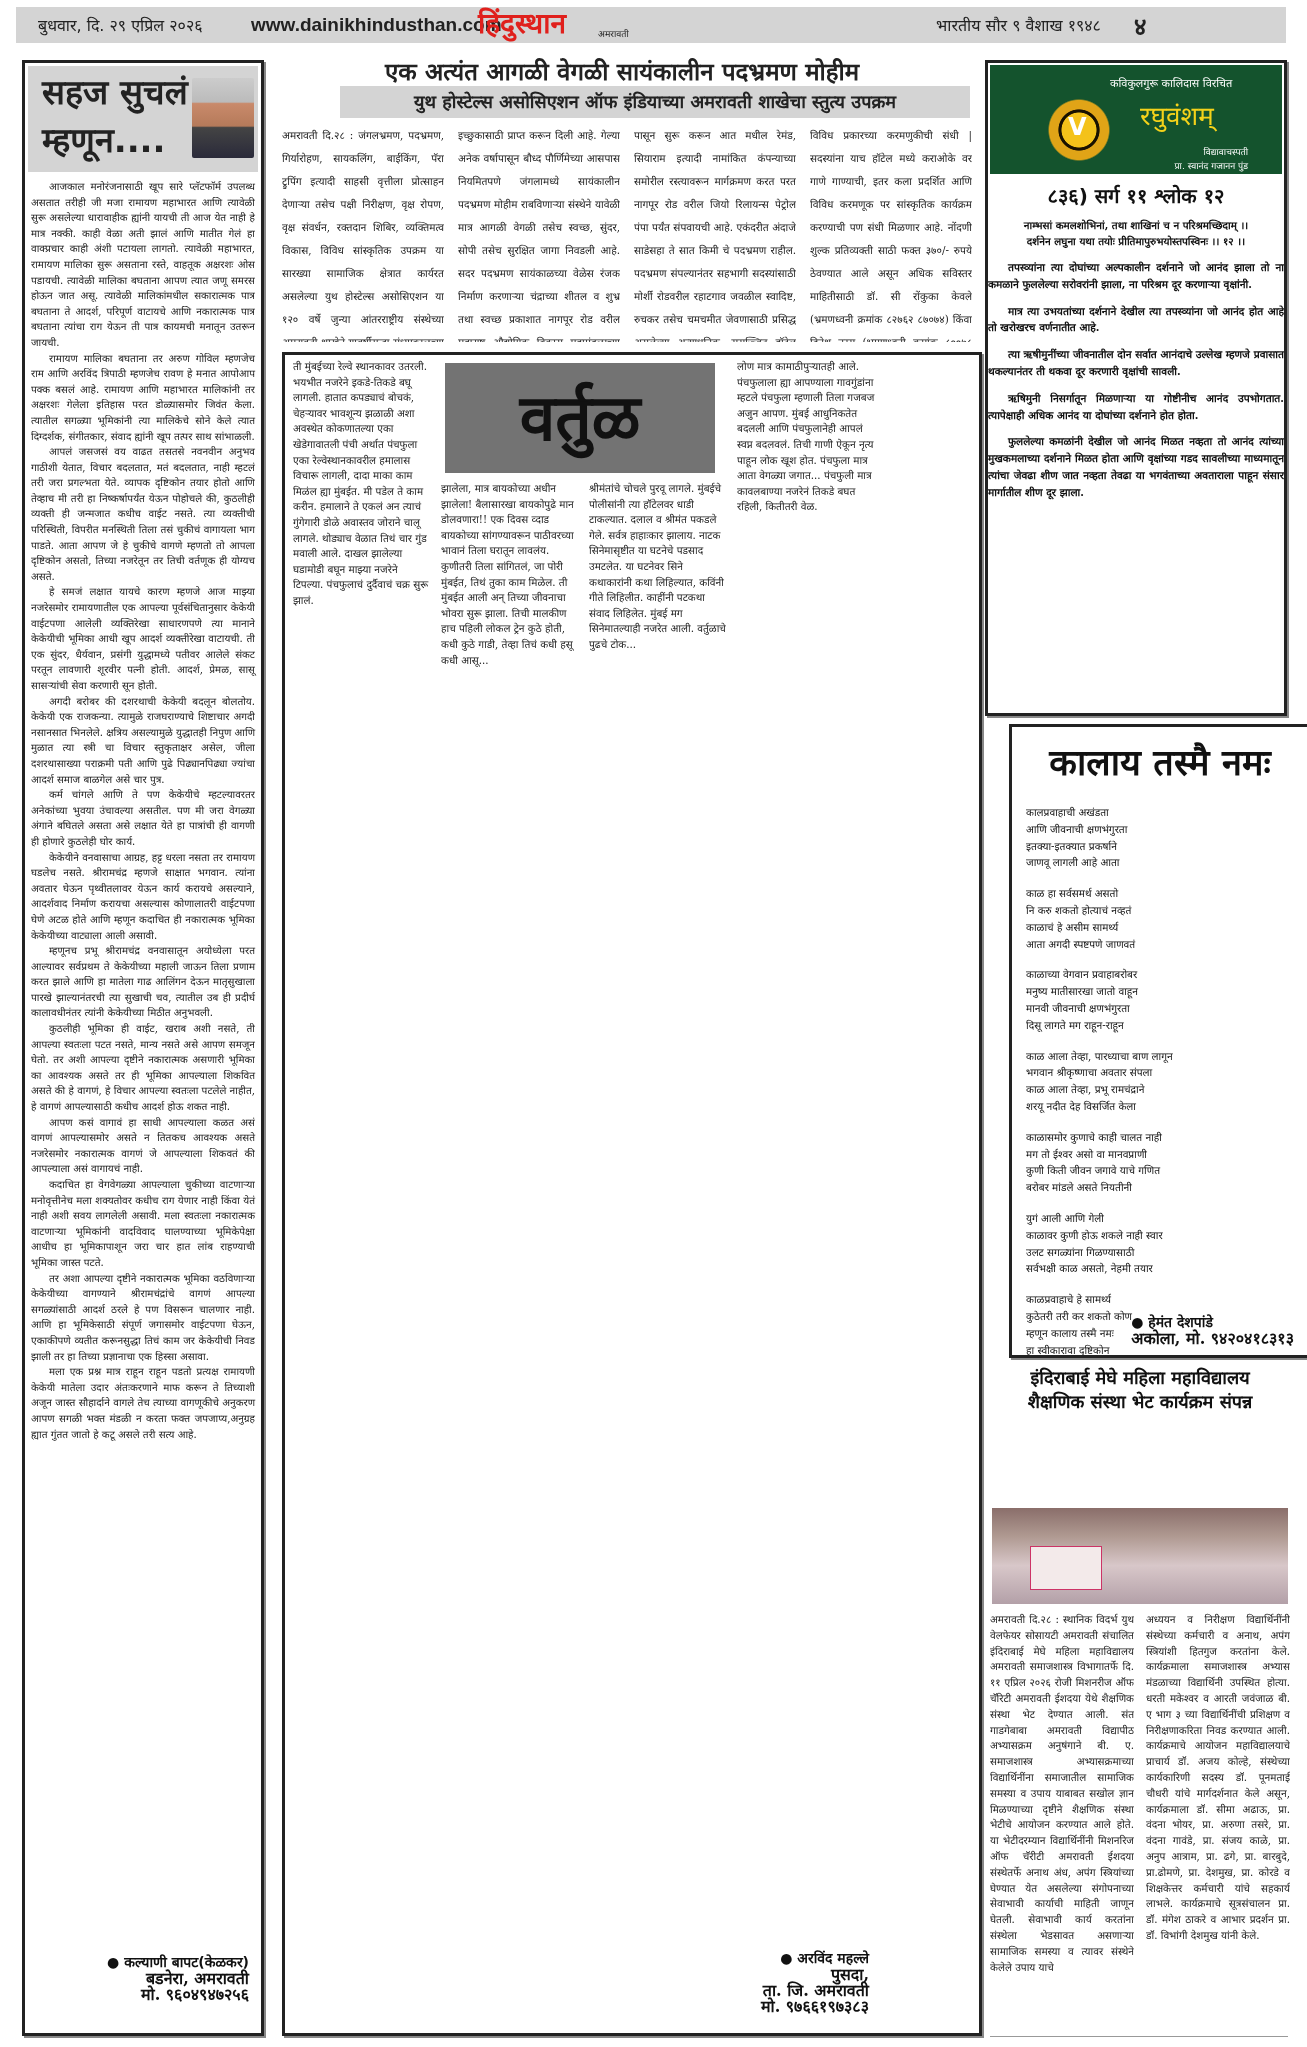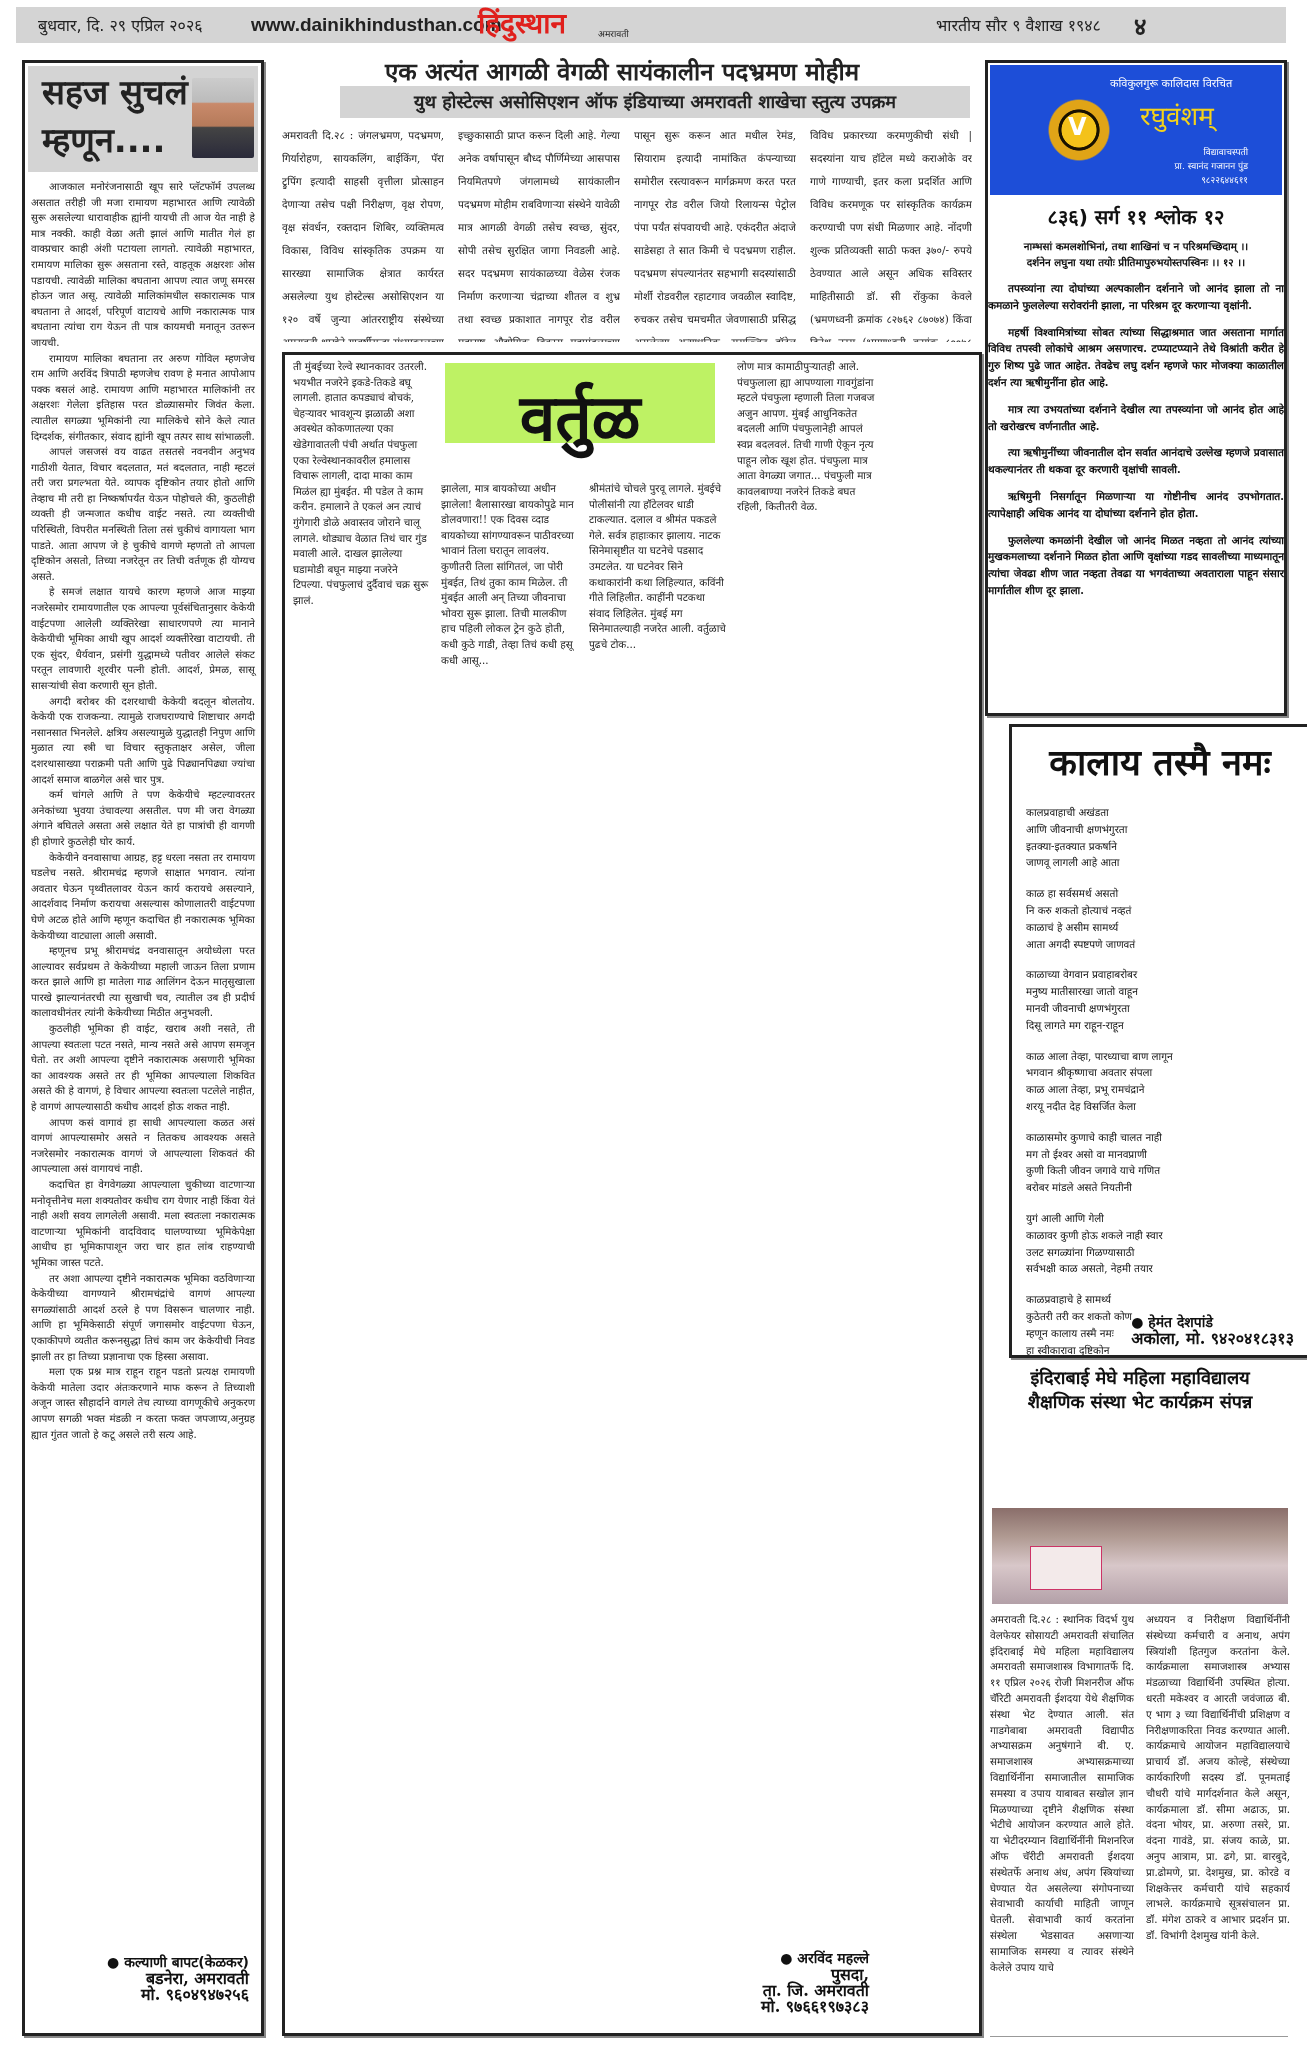--- a/index.html
+++ b/index.html
@@ -28,27 +28,27 @@
   .sig .place, .sig .phone { font-weight: bold; font-size: 16px; line-height: 16px; }
 
   
   .headline { position: absolute; left: 282px; top: 54px; width: 680px; text-align: center; font-family: "DejaVu Sans", sans-serif; font-weight: bold; font-size: 24px; color: #222; }
   .subhead { position: absolute; left: 340px; top: 86px; width: 630px; height: 32px; background: #d4d4d4; text-align: center; font-family: "DejaVu Sans", sans-serif; font-weight: bold; font-size: 18px; line-height: 32px; color: #222; }
   .yh-cols { position: absolute; left: 282px; top: 124px; width: 690px; height: 218px; display: grid; grid-template-columns: repeat(4, 1fr); column-gap: 14px; }
   .yh-cols .col-text { font-size: 10.4px; line-height: 23px; overflow: hidden; }
 
   
   #vartul { left: 282px; top: 352px; width: 700px; height: 1684px; }
-  .v-banner { position: absolute; left: 160px; top: 8px; width: 270px; height: 80px; background: #bef264; text-align: center; font-family: "DejaVu Sans", sans-serif; font-size: 64px; font-weight: bold; line-height: 110px; color: #111; }
+  .v-banner { position: absolute; left: 160px; top: 8px; width: 270px; height: 110px; background: #737373; text-align: center; font-family: "DejaVu Sans", sans-serif; font-size: 64px; font-weight: bold; line-height: 110px; color: #111; }
   .v-col { position: absolute; font-size: 10.3px; line-height: 15.6px; overflow: hidden; color: #222; }
   #vartul .sig { position: absolute; bottom: 18px; right: 170px; text-align: right; }
 
   
   #raghu { left: 985px; top: 60px; width: 302px; height: 656px; }
-  .raghu-ad { margin: 2px; height: 130px; background: #1d4ed8; position: relative; }
+  .raghu-ad { margin: 2px; height: 109px; background: #14532d; position: relative; }
   .sun { position: absolute; left: 34px; top: 10px; width: 110px; height: 110px; border-radius: 50%; background: radial-gradient(circle, #f4c21a 0 22%, #1a1200 23% 26%, #e0a417 27% 38%, transparent 40%); }
   .sun::after { content: "V"; position: absolute; left: 44px; top: 38px; font-family: "DejaVu Sans", sans-serif; color: #fff; font-weight: bold; font-size: 24px; }
   .raghu-ad .l1 { position: absolute; left: 120px; top: 10px; color: #fff; font-family: "DejaVu Sans", sans-serif; font-size: 11px; }
   .raghu-ad .l2 { position: absolute; left: 150px; top: 32px; color: #f4d21a; font-family: "DejaVu Sans", sans-serif; font-size: 26px; }
   .raghu-ad .l3 { position: absolute; right: 34px; top: 80px; color: #fff; font-family: "DejaVu Sans", sans-serif; font-size: 9px; text-align: right; line-height: 14px; }
   .raghu-ad .l3 span { display: block; }
   .sarga { text-align: center; font-family: "DejaVu Sans", sans-serif; font-weight: bold; font-size: 20px; margin: 8px 0 8px; }
   .shloka { text-align: center; font-size: 10.3px; font-weight: bold; line-height: 16px; margin-bottom: 10px; }
   .raghu-body { padding: 0 0; font-size: 10.5px; line-height: 16.8px; font-weight: bold; text-align: justify; }
   .raghu-body p { text-indent: 20px; margin-bottom: 10px; }
@@ -142,21 +142,20 @@
       <span>९८२२६४४६११</span>
     </div>
   </div>
   <div class="sarga">८३६) सर्ग ११ श्लोक १२</div>
   <div class="shloka">
     <div>नाम्भसां कमलशोभिनां, तथा शाखिनां च न परिश्रमच्छिदाम् ।।</div>
     <div>दर्शनेन लघुना यथा तयोः प्रीतिमापुरुभयोस्तपस्विनः ।। १२ ।।</div>
   </div>
   <div class="raghu-body">
     <p>तपस्व्यांना त्या दोघांच्या अल्पकालीन दर्शनाने जो आनंद झाला तो ना कमळाने फुललेल्या सरोवरांनी झाला, ना परिश्रम दूर करणाऱ्या वृक्षांनी.</p>
-    <p>महर्षी विश्वामित्रांच्या सोबत त्यांच्या सिद्धाश्रमात जात असताना मार्गात विविध तपस्वी लोकांचे आश्रम असणारच. टप्प्याटप्प्याने तेथे विश्रांती करीत हे गुरु शिष्य पुढे जात आहेत. तेवढेच लघु दर्शन म्हणजे फार मोजक्या काळातील दर्शन त्या ऋषीमुनींना होत आहे.</p>
     <p>मात्र त्या उभयतांच्या दर्शनाने देखील त्या तपस्व्यांना जो आनंद होत आहे तो खरोखरच वर्णनातीत आहे.</p>
     <p>त्या ऋषीमुनींच्या जीवनातील दोन सर्वात आनंदाचे उल्लेख म्हणजे प्रवासात थकल्यानंतर ती थकवा दूर करणारी वृक्षांची सावली.</p>
     <p>ऋषिमुनी निसर्गातून मिळणाऱ्या या गोष्टीनीच आनंद उपभोगतात. त्यापेक्षाही अधिक आनंद या दोघांच्या दर्शनाने होत होता.</p>
     <p>फुललेल्या कमळांनी देखील जो आनंद मिळत नव्हता तो आनंद त्यांच्या मुखकमलाच्या दर्शनाने मिळत होता आणि वृक्षांच्या गडद सावलीच्या माध्यमातून त्यांचा जेवढा शीण जात नव्हता तेवढा या भगवंताच्या अवताराला पाहून संसार मार्गातील शीण दूर झाला.</p>
   </div>
 </div>
 
 <div class="box" id="kalay">
   <div class="kalay-title">कालाय तस्मै नमः</div>
   <div id="stanzas">

